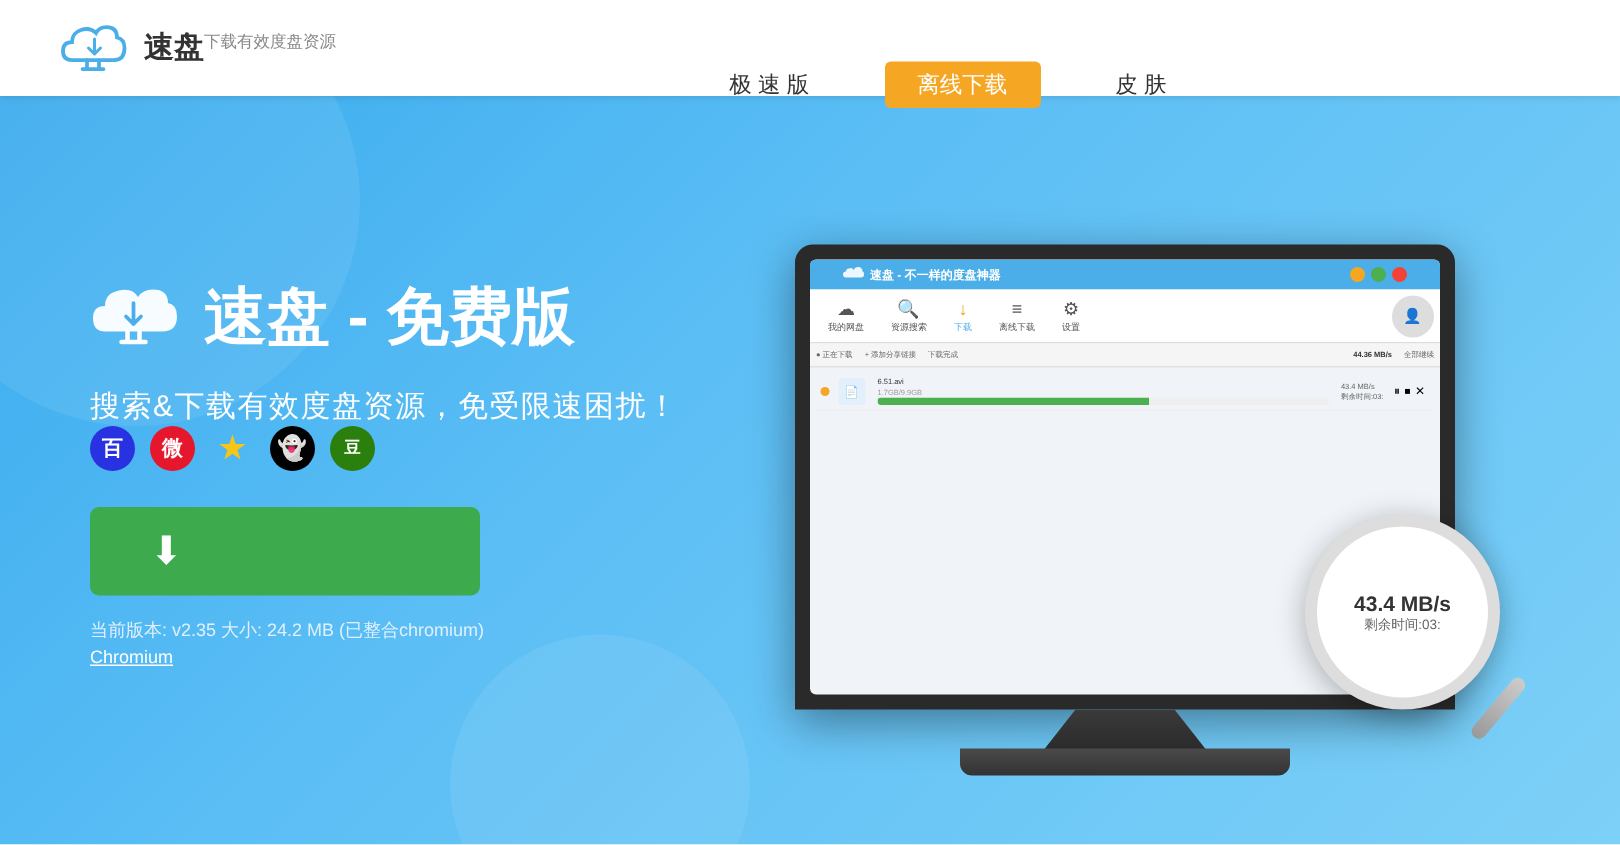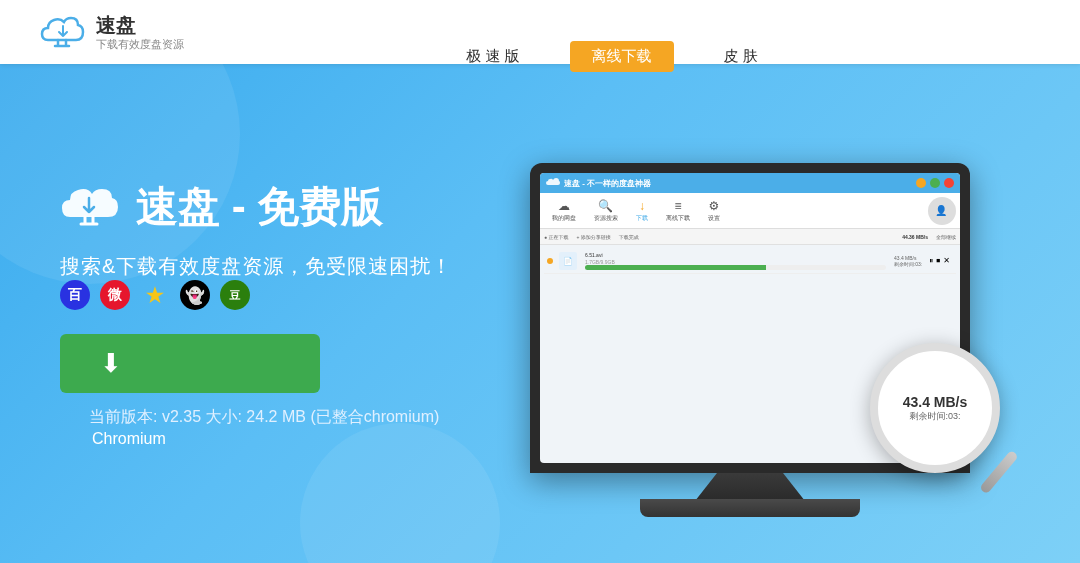--- a/index.html
+++ b/index.html
@@ -27,21 +27,21 @@
       align-items: center;
       gap: 10px;
       flex: 0 0 auto;
     }
     .logo-icon {
       width: 46px;
       height: 40px;
     }
     .logo-text-area {
       display: flex;
-      flex-direction: column;
+      flex-direction: row;
     }
     .logo-title {
       font-size: 20px;
       font-weight: bold;
       color: #333;
       line-height: 1.2;
     }
     .logo-subtitle {
       font-size: 11px;
       color: #888;
@@ -145,31 +145,30 @@
       display: flex;
       align-items: center;
       gap: 14px;
       margin-bottom: 14px;
       width: 260px;
     }
     .download-btn-icon {
       font-size: 26px;
     }
     .version-info {
-      font-size: 16px;
+      font-size: 12px;
       color: #e0f0ff;
-      margin-left: 29px;
     }
     .chromium-link {
       color: #fff;
-      font-size: 16px;
+      text-decoration: underline;
+      font-size: 12px;
       cursor: pointer;
       display: block;
       margin-top: 2px;
-      margin-left: 32px;
     }
 
     
     .hero-right {
       flex: 1;
       display: flex;
       justify-content: center;
       align-items: flex-end;
       position: relative;
       height: 100%;
@@ -207,21 +206,21 @@
     .app-ui {
       width: 100%;
       height: 100%;
       font-size: 7px;
     }
     .app-titlebar {
       background: #4baee8;
       height: 20px;
       display: flex;
       align-items: center;
-      padding: 0 6px;
+      padding: 0 22px;
       gap: 4px;
     }
     .app-titlebar-logo {
       font-size: 8px;
       color: #fff;
       font-weight: bold;
     }
     .app-titlebar-spacer { flex: 1; }
     .app-titlebar-btn {
       width: 10px; height: 10px;

